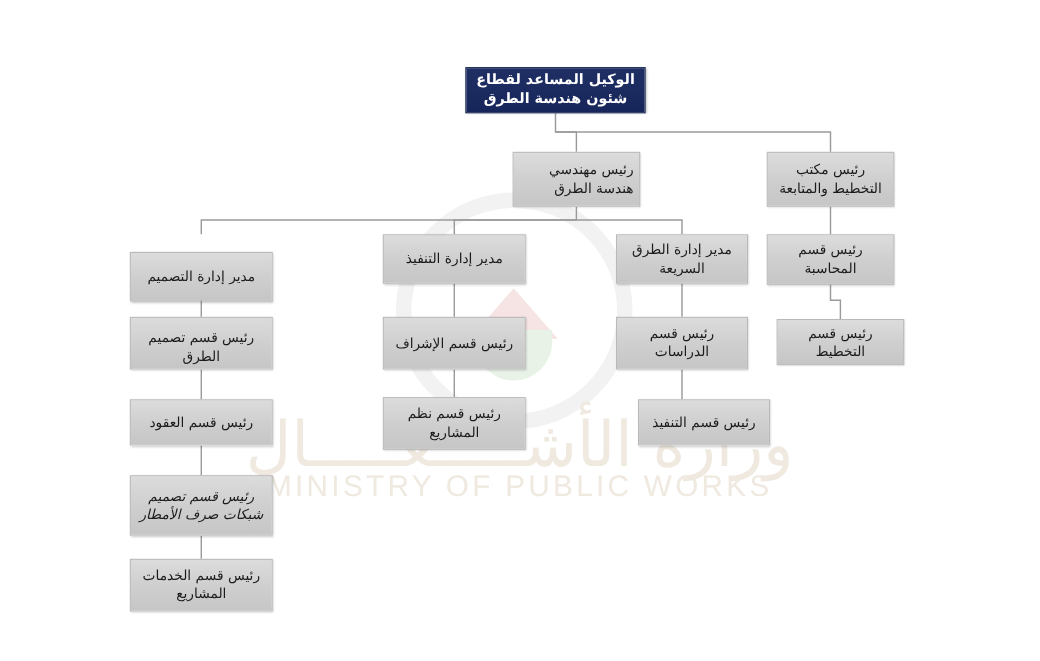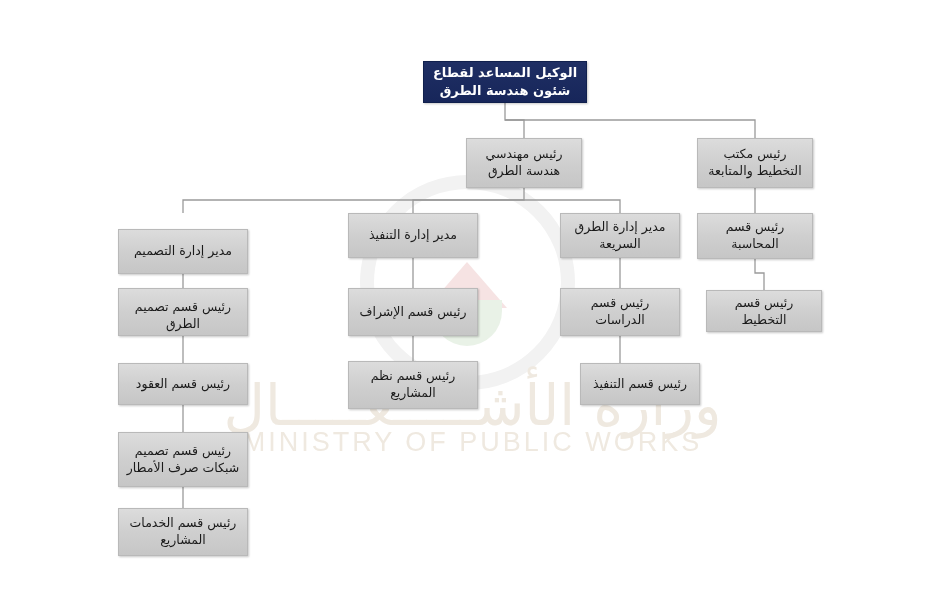--- a/index.html
+++ b/index.html
@@ -163,21 +163,21 @@
 
       <path d="M620 258 L620 288"></path>
       <path d="M620 336 L620 363"></path>
     </g>
   </svg>
 
   <div class="node root" style="left:423px; top:61px; width:164px; height:42px;">
     <span class="node-label">الوكيل المساعد لقطاع شئون هندسة الطرق</span>
   </div>
 
-  <div class="node" style="left:466px; top:138px; width:116px; height:50px;">
+  <div class="node" style="left:466px; top:138px; width:116px; height:50px;text-align:right;">
     <span class="node-label">رئيس مهندسي هندسة الطرق</span>
   </div>
 
   <div class="node" style="left:697px; top:138px; width:116px; height:50px;">
     <span class="node-label">رئيس مكتب التخطيط والمتابعة</span>
   </div>
 
   <div class="node" style="left:118px; top:229px; width:130px; height:45px;">
     <span class="node-label">مدير إدارة التصميم</span>
   </div>
@@ -215,21 +215,21 @@
   </div>
 
   <div class="node" style="left:348px; top:361px; width:130px; height:48px;">
     <span class="node-label">رئيس قسم نظم المشاريع</span>
   </div>
 
   <div class="node" style="left:580px; top:363px; width:120px; height:42px;">
     <span class="node-label">رئيس قسم التنفيذ</span>
   </div>
 
-  <div class="node" style="left:118px; top:432px; width:130px; height:55px;">
+  <div class="node" style="left:118px; top:432px; width:130px; height:55px;font-style:italic;">
     <span class="node-label">رئيس قسم تصميم شبكات صرف الأمطار</span>
   </div>
 
   <div class="node" style="left:118px; top:508px; width:130px; height:48px;">
     <span class="node-label">رئيس قسم الخدمات المشاريع</span>
   </div>
 
 </div>
 
 </body></html>

